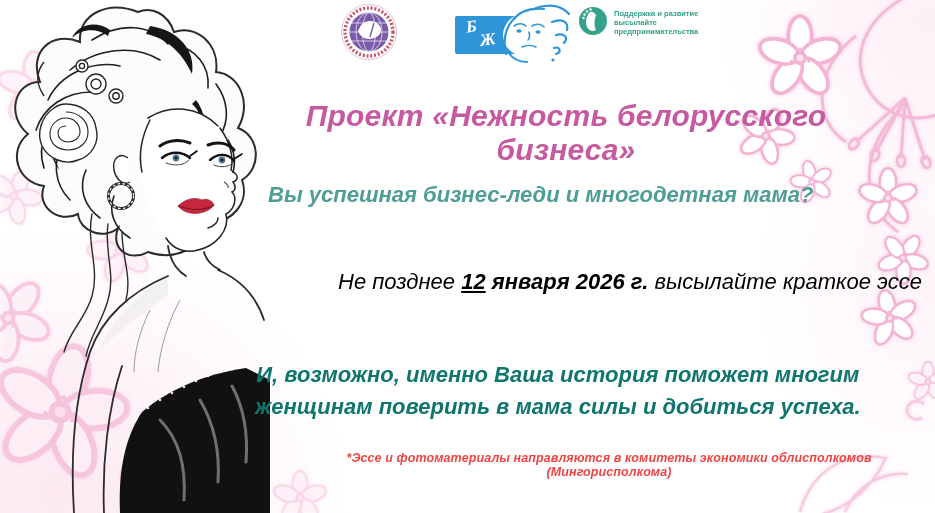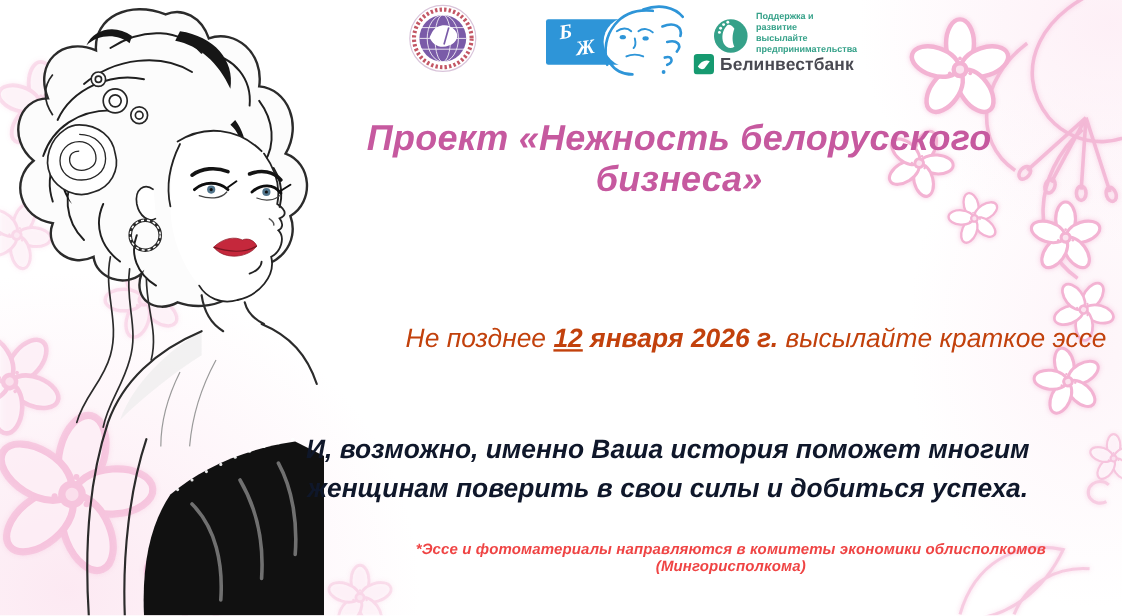--- a/index.html
+++ b/index.html
@@ -17,37 +17,37 @@
   }
   .layer{position:absolute;left:0;top:0;}
   #florals{z-index:1;}
   #woman{z-index:2;}
   .textblock{position:absolute;z-index:3;font-style:italic;text-align:center;}
   .title{
     left:266px;top:99px;width:600px;
     font-size:30px;font-weight:700;color:#c6599f;letter-spacing:.2px;
   }
   .intro{left:268px;top:179px;font-size:22px;line-height:31px;font-weight:600;color:#4f9e95;}
-  .deadline{left:338px;top:265px;font-size:22px;line-height:33px;font-weight:500;color:#c2410c;}
+  .deadline{left:338px;top:265px;font-size:22px;line-height:33px;font-weight:500;color:#000000;}
   .deadline .em{font-weight:800;}
   .deadline .und{font-weight:800;text-decoration:underline;}
-  .motivation{left:255px;top:359px;font-size:22px;line-height:32px;font-weight:600;color:#0f172a;}
+  .motivation{left:255px;top:359px;font-size:22px;line-height:32px;font-weight:600;color:#0f766e;}
   .footnote{left:283px;top:451px;font-size:12.5px;font-weight:600;color:#ef4444;letter-spacing:.1px;}
 
   
   .logo{position:absolute;z-index:3;}
   #emblem{left:340px;top:3px;width:58px;height:58px;}
   #bzlogo{left:452px;top:2px;width:122px;height:62px;}
   #bz-rect{position:absolute;left:3px;top:14px;width:64px;height:38px;background:#2e95d8;border-radius:2px;}
   .bz-letter{position:absolute;color:#fff;font-family:"Liberation Serif",serif;font-style:italic;font-weight:700;}
   #bz-b{left:11px;top:1px;font-size:17px;transform:rotate(-8deg);}
   #bz-zh{left:25px;top:14px;font-size:17px;transform:rotate(-8deg);}
   #bz-face{position:absolute;left:40px;top:0;width:82px;height:62px;}
   #bank{left:578px;top:6px;width:130px;height:58px;}
-  .bank-row1{position:absolute;left:16px;top:0;display:flex;align-items:flex-end;}
+  .bank-row1{position:absolute;left:0;top:0;display:flex;align-items:flex-end;}
   .support-text{margin-left:6px;margin-top:3px;font-size:7.5px;line-height:9px;font-weight:700;color:#35a189;}
   .bank-row2{position:absolute;left:0;top:39px;display:flex;align-items:center;}
   .bank-name{margin-left:5px;font-size:14.5px;font-weight:700;color:#4a4a52;letter-spacing:.1px;}
   .glow{filter:drop-shadow(0 0 2px rgba(246,196,222,.9));}
 </style>
 </head>
 <body>
 
 <div class="pink-wash"></div>
 
@@ -283,36 +283,30 @@
         <circle cx="6.5" cy="8.5" r="1.2" fill="#fff"></circle>
       <circle cx="5.5" cy="12" r="1.2" fill="#fff"></circle>
         <circle cx="12.5" cy="3.5" r="1.2" fill="#fff"></circle>
     </svg>
     <div class="support-text">
       <div>Поддержка и развитие</div>
       <div>высылайте</div>
       <div>предпринимательства</div>
     </div>
   </div>
-  <div class="bank-row2">
-    <svg width="17" height="17" viewBox="0 0 17 17">
-      <rect x="0" y="0" width="17" height="17" rx="3" fill="#169a70"></rect>
-      <path d="M3.5,10.5 C6,6 10,4.5 13.5,6 L9,12 C7,13.2 5,12.6 3.5,10.5 Z" fill="#ffffff"></path>
-    </svg>
-    <span class="bank-name">Белинвестбанк</span>
-  </div>
 </div>
 
 <div class="textblock title">Проект «Нежность белорусского бизнеса»</div>
 
 <div class="textblock intro">
+  <div>Вы успешная бизнес-леди и многодетная мама?</div>
 </div>
 
 <div class="textblock deadline">
   <div><span>Не позднее </span><span class="und">12</span><span class="em"> января 2026 г.</span><span> высылайте краткое эссе</span></div>
 </div>
 
 <div class="textblock motivation">
   <div>И, возможно, именно Ваша история поможет многим</div>
-  <div>женщинам поверить в свои силы и добиться успеха.</div>
+  <div>женщинам поверить в мама силы и добиться успеха.</div>
 </div>
 
 <div class="textblock footnote">*Эссе и фотоматериалы направляются в комитеты экономики облисполкомов (Мингорисполкома)</div>
 
 </body></html>

